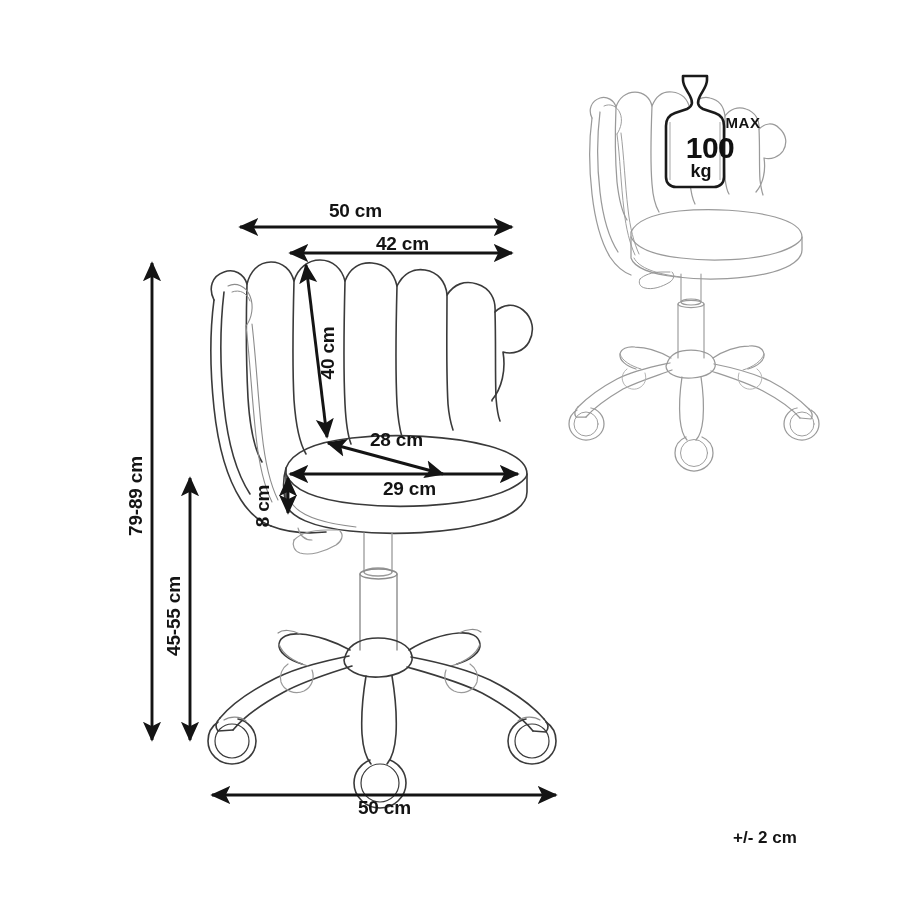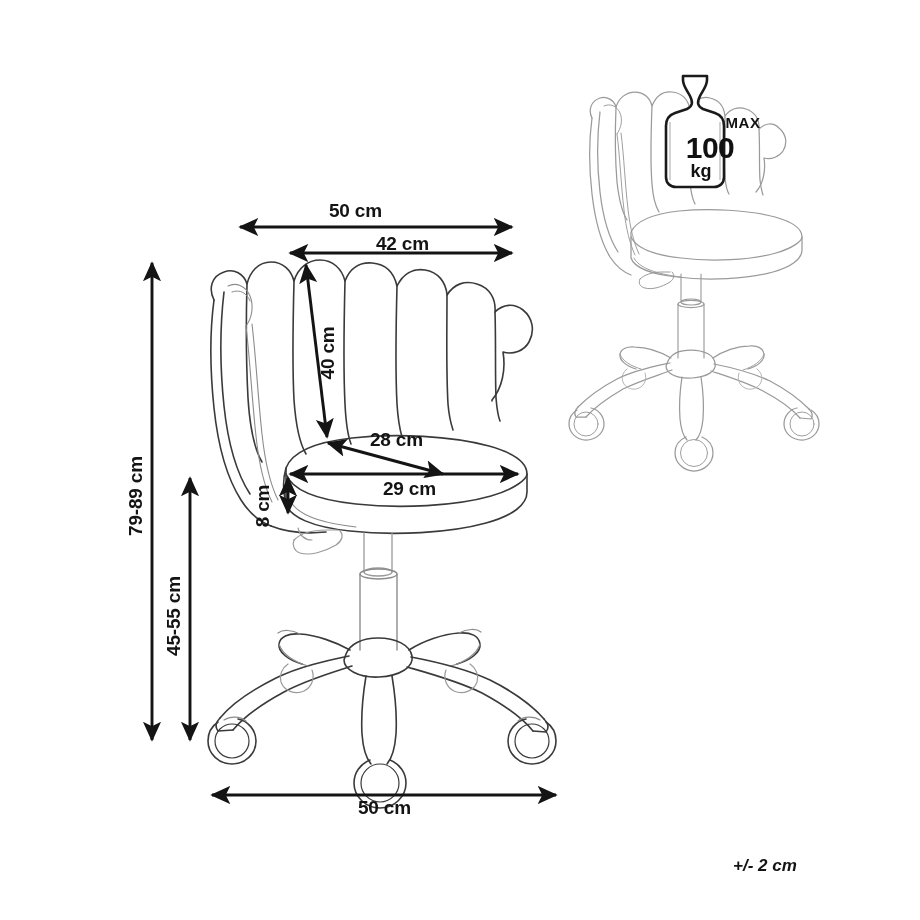--- a/index.html
+++ b/index.html
@@ -367,15 +367,15 @@
   <div class="dim-label dim-v rot-cc" style="left:134px; top:605px;">45-55 cm</div>
 
   <div class="dim-label dim-h" style="left:358px; top:797px;">50 cm</div>
 
   <div class="load-text load-max" style="left:666px; top:114px; width:58px;">MAX</div>
 
   <div class="load-text load-num" style="left:666px; top:131px; width:58px;">100</div>
 
   <div class="load-text load-unit" style="left:666px; top:161px; width:70px;">kg</div>
 
-  <div class="tolerance" style="left:733px; top:856px;font-style:italic;">+/- 2 cm</div>
+  <div class="tolerance" style="left:733px; top:828px;">+/- 2 cm</div>
 
 </div>
 
 </body></html>

